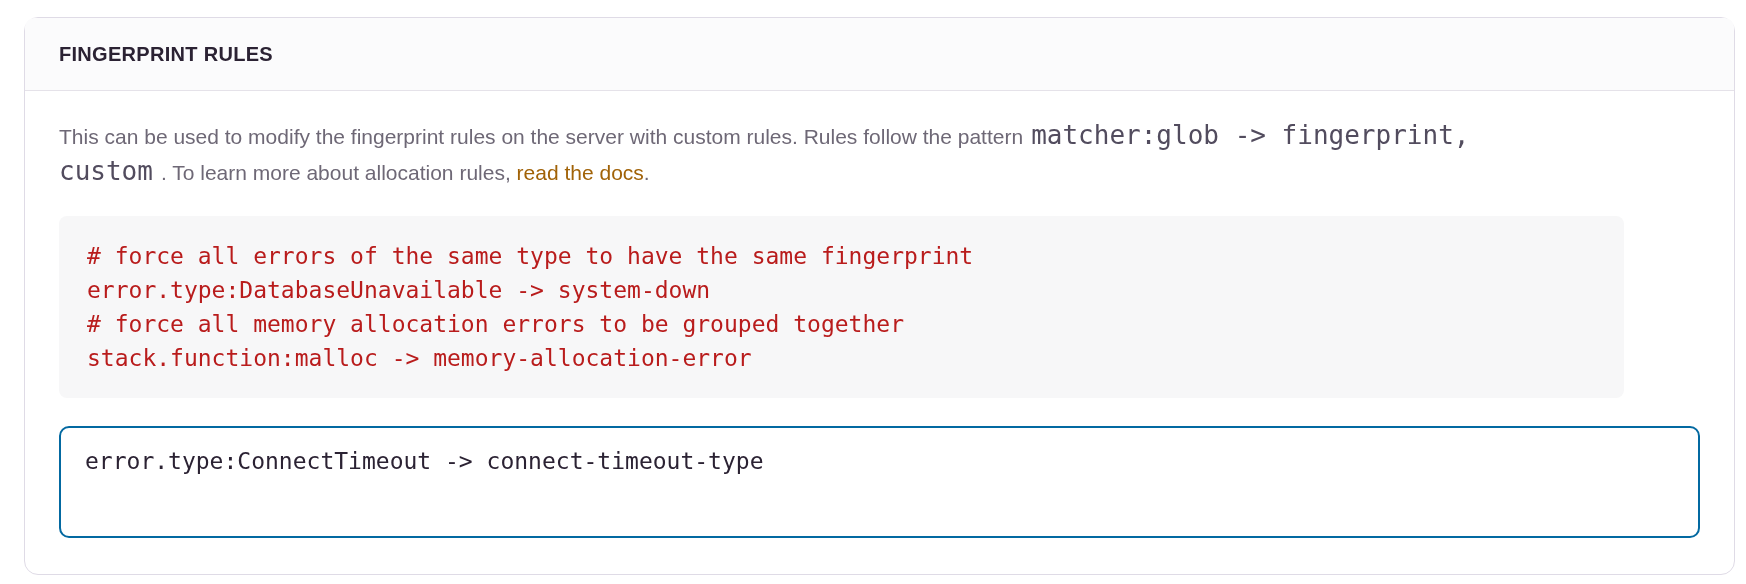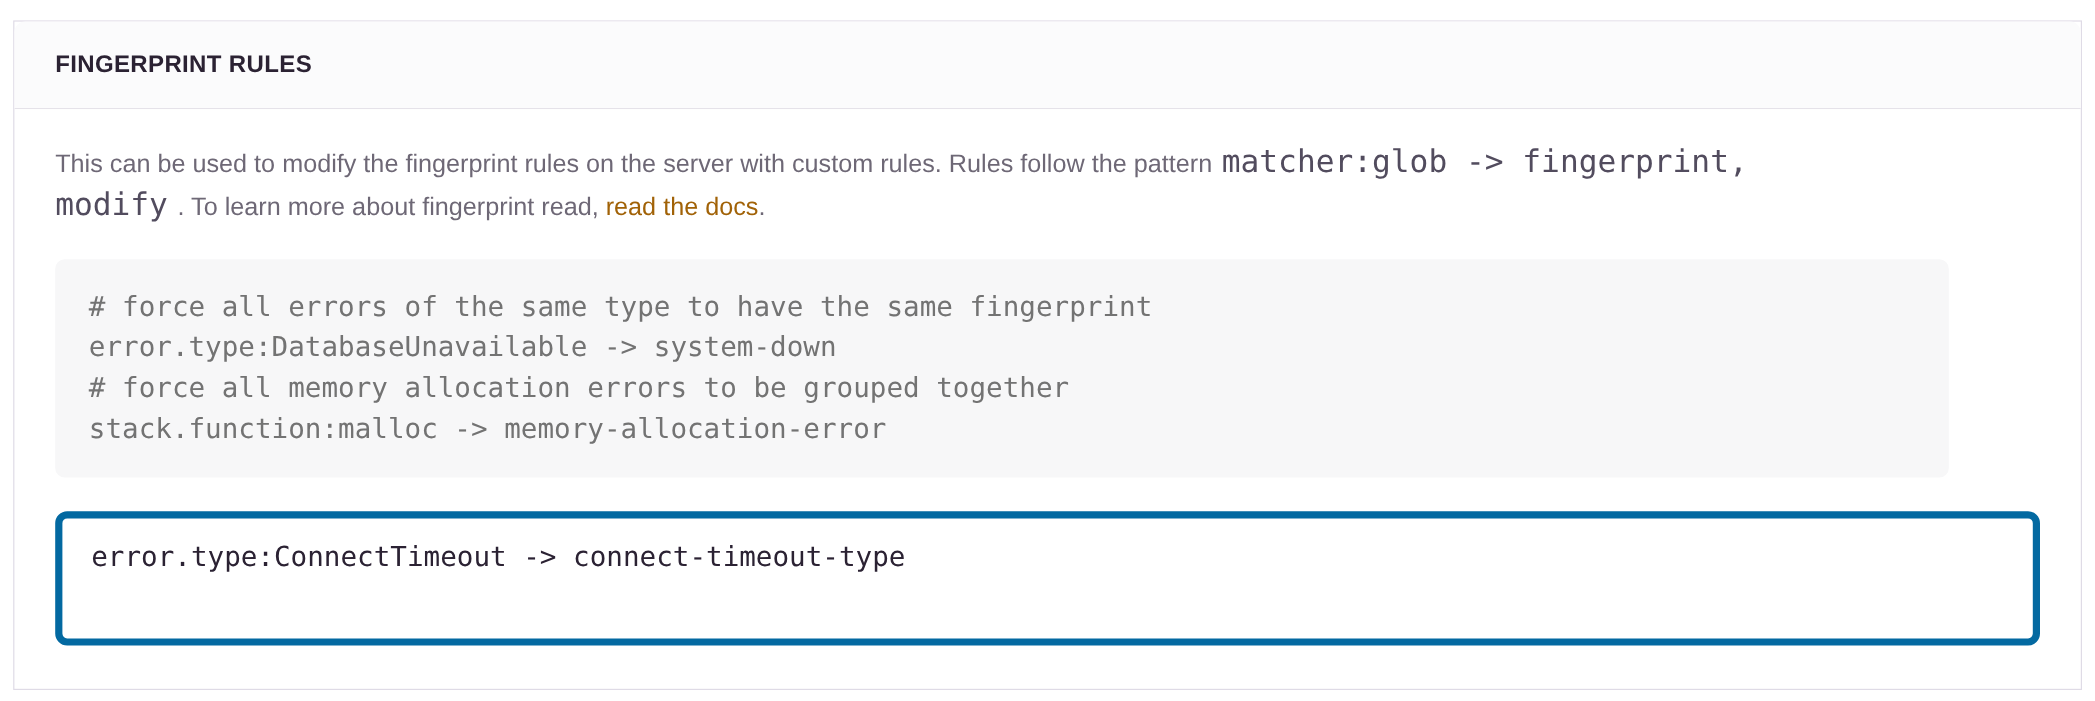--- a/index.html
+++ b/index.html
@@ -4,24 +4,24 @@
 <style>
   * { box-sizing: border-box; margin: 0; padding: 0; }
   html, body { background: #ffffff; }
   body {
     width: 1746px;
     height: 584px;
     font-family: "Liberation Sans", "DejaVu Sans", sans-serif;
     overflow: hidden;
   }
   .panel {
-    margin: 17px 11px 0 11px;
+    margin: 17px 11px 0 24px;
     background: #ffffff;
     border: 1px solid #dfdbe6;
-    border-radius: 0;
+    border-radius: 14px;
   }
   .panel-header {
     background: #fbfbfc;
     border-bottom: 1px solid #e5e2e9;
     border-radius: 9px 9px 0 0;
     padding: 25px 34px 24px 34px;
   }
   .panel-title {
     font-size: 20px;
     font-weight: 700;
@@ -50,30 +50,30 @@
     cursor: pointer;
   }
   .code-example {
     background: #f7f7f8;
     border-radius: 8px;
     padding: 23px 28px;
     margin: 0 76px 28px 0;
     font-family: "DejaVu Sans Mono", "Liberation Mono", monospace;
     font-size: 23px;
     line-height: 34px;
-    color: #737373;
+    color: #b91c1c;
     white-space: pre;
     overflow-x: auto;
   }
   .rules-textarea {
     display: block;
     width: 100%;
     height: 112px;
     background: #ffffff;
-    border: 6px solid #0369a1;
+    border: 2px solid #0369a1;
     border-radius: 10px;
     padding: 17px 24px;
     font-family: "DejaVu Sans Mono", "Liberation Mono", monospace;
     font-size: 23px;
     line-height: 32px;
     color: #2b2233;
     resize: none;
     outline: none;
     overflow: auto;
   }
@@ -82,21 +82,21 @@
 <body>
 
 <div class="panel">
 
   <div class="panel-header">
     <div class="panel-title">FINGERPRINT RULES</div>
   </div>
 
   <div class="panel-body">
 
-    <p class="description"><span>This can be used to modify the fingerprint rules on the server with custom rules. Rules follow the pattern</span><code class="inline-code">matcher:glob -&gt; fingerprint,</code><br><code class="inline-code line-start">modify</code><span>. To learn more about fingerprint read,</span>
+    <p class="description"><span>This can be used to modify the fingerprint rules on the server with custom rules. Rules follow the pattern</span><code class="inline-code">matcher:glob -&gt; fingerprint,</code><br><code class="inline-code line-start">custom</code><span>. To learn more about allocation rules,</span>
       <a class="docs-link" href="#">read the docs</a><span>.</span></p>
 
     <pre class="code-example"># force all errors of the same type to have the same fingerprint
 error.type:DatabaseUnavailable -&gt; system-down
 # force all memory allocation errors to be grouped together
 stack.function:malloc -&gt; memory-allocation-error</pre>
 
     <textarea class="rules-textarea" spellcheck="false" style="">error.type:ConnectTimeout -&gt; connect-timeout-type</textarea>
 
   </div>

